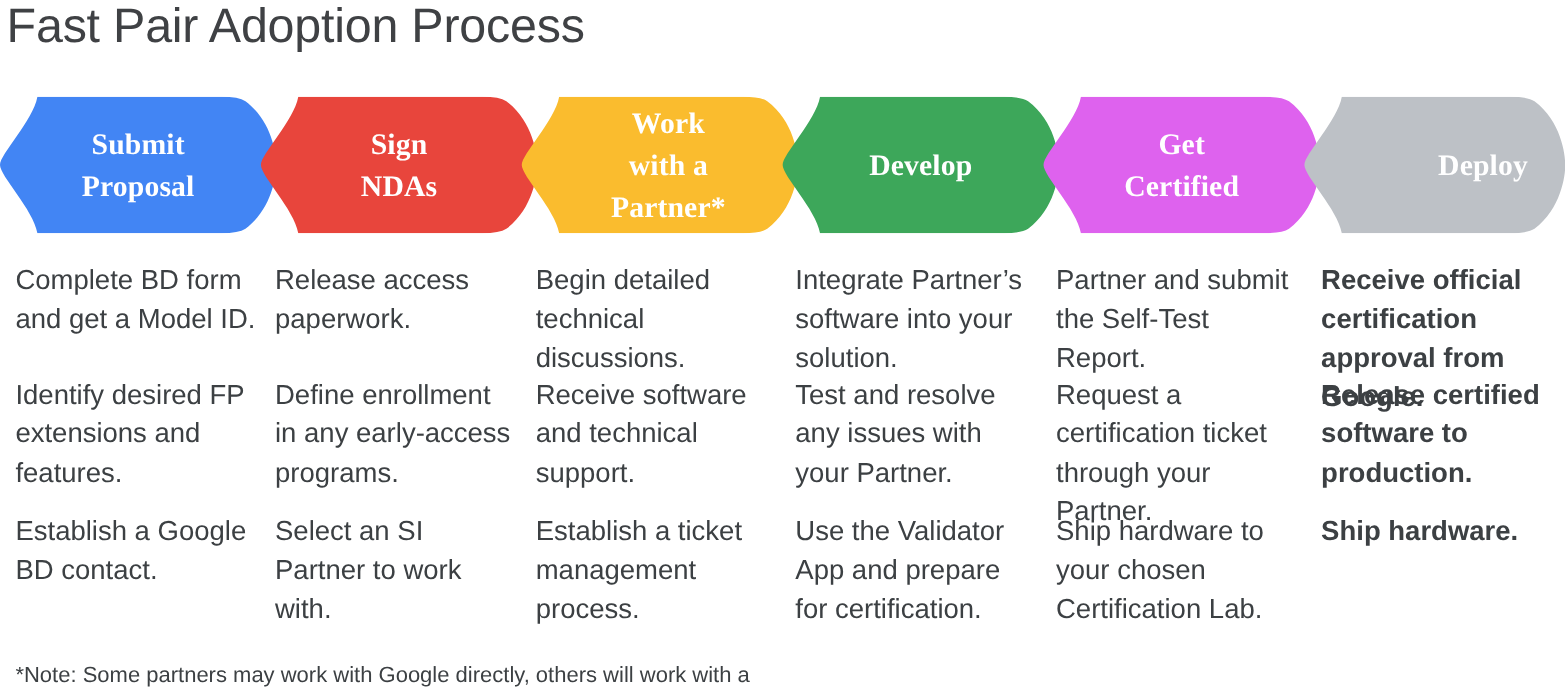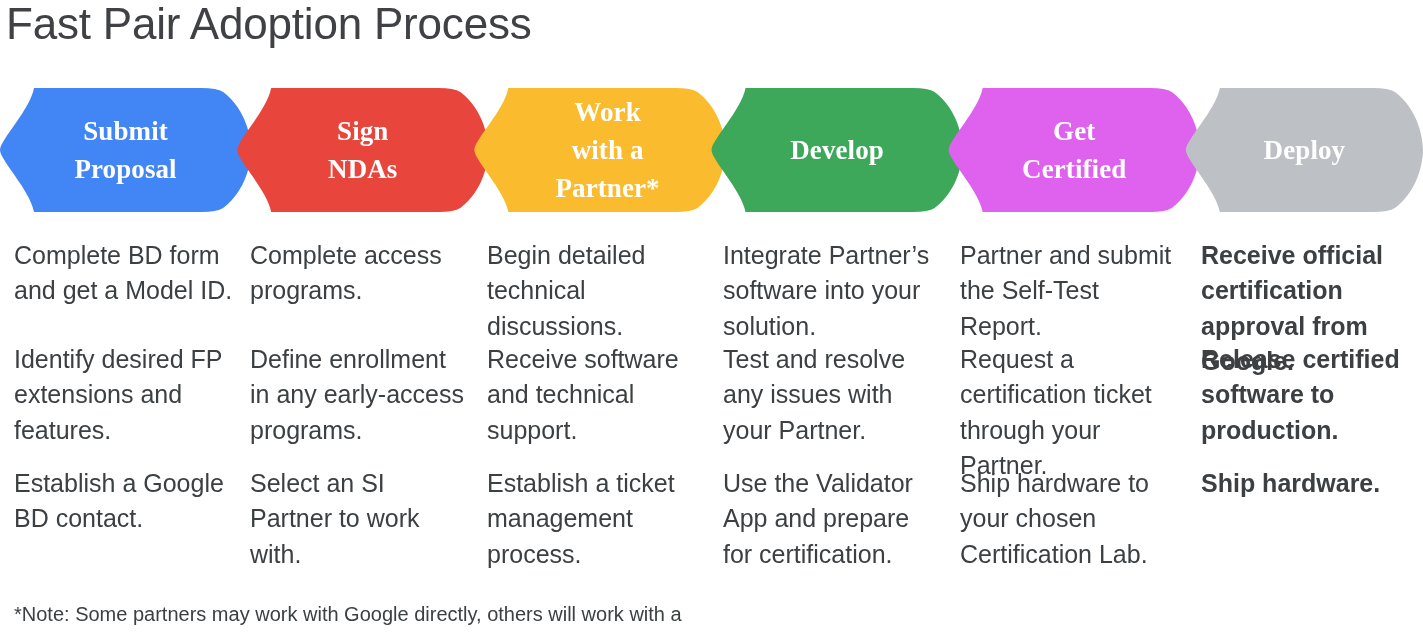--- a/index.html
+++ b/index.html
@@ -139,34 +139,34 @@
         <div>with a</div>
         <div>Partner*</div>
       </div>
       <div class="step-label" style="left: 745.5px; width: 183.167px; color: rgb(255, 255, 255);">
         <div>Develop</div>
       </div>
       <div class="step-label" style="left: 982.667px; width: 183.167px; color: rgb(255, 255, 255);">
         <div>Get</div>
         <div>Certified</div>
       </div>
-      <div class="step-label" style="left: 1219.83px; width: 169.167px; color: rgb(255, 255, 255);">
+      <div class="step-label" style="left: 1219.83px; width: 169.167px; color: rgb(255, 255, 255); align-items: flex-end;">
         <div>Deploy</div>
       </div>
     </div>
 </div>
 
 <div class="columns" id="columns">
     <div class="column" style="left: 14px;">
       <div class="bullet r0">Complete BD form and get a Model ID.</div>
       <div class="bullet r1">Identify desired FP extensions and features.</div>
       <div class="bullet r2">Establish a Google BD contact.</div>
     </div>
     <div class="column" style="left: 250px;">
-      <div class="bullet r0">Complete access programs.</div>
+      <div class="bullet r0">Release access paperwork.</div>
       <div class="bullet r1">Define enrollment in any early-access programs.</div>
       <div class="bullet r2">Select an SI Partner to work with.</div>
     </div>
     <div class="column" style="left: 487px;">
       <div class="bullet r0">Begin detailed technical discussions.</div>
       <div class="bullet r1">Receive software and technical support.</div>
       <div class="bullet r2">Establish a ticket management process.</div>
     </div>
     <div class="column" style="left: 723px;">
       <div class="bullet r0">Integrate Partner’s software into your solution.</div>

